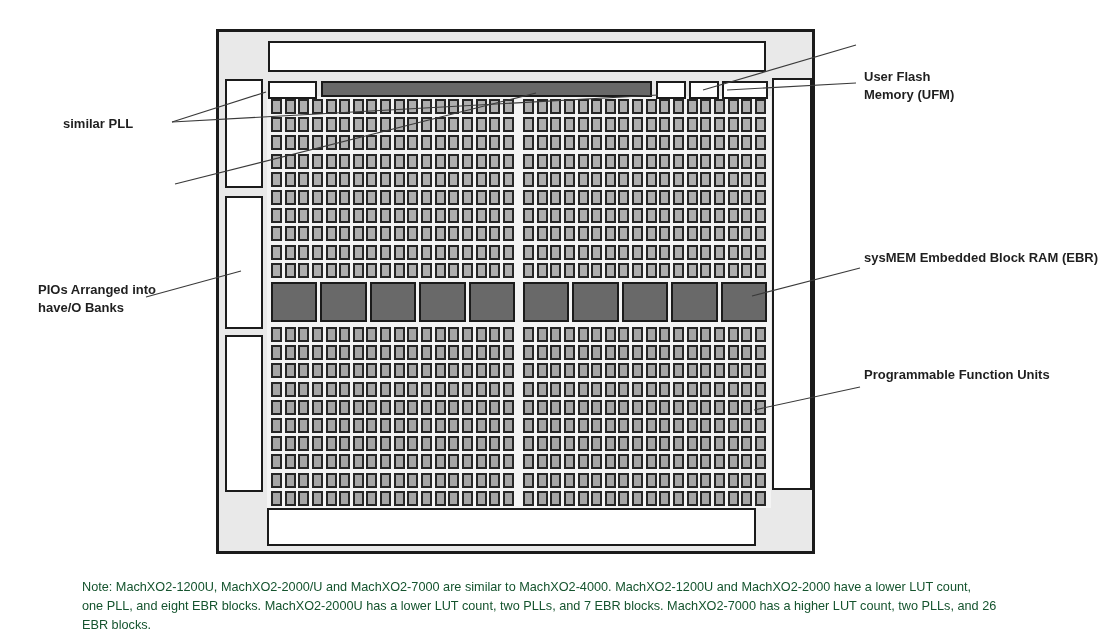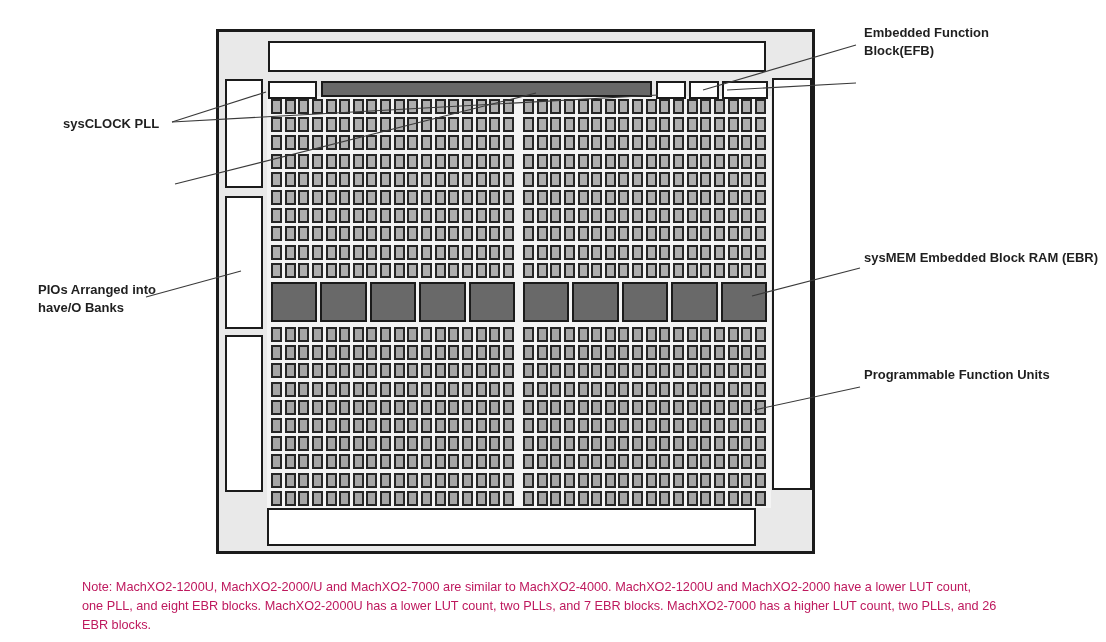--- a/index.html
+++ b/index.html
@@ -19,21 +19,21 @@
   .pfu-half { position:absolute; display:grid; column-gap:2.65px; row-gap:3.2px; }
   .pfu-cell { width:11px; height:15px; box-sizing:border-box; border:2px solid #262626; }
   .pfu-top .pfu-cell { background:var(--pfu-fill-top); }
   .pfu-bottom .pfu-cell { background:var(--pfu-fill-bottom); }
   
   .ebr-half { position:absolute; display:grid; column-gap:3px; width:244px; height:40px; top:282px; }
   .ebr-cell { background:var(--dark-fill); border:2px solid var(--line-dark); box-sizing:border-box; }
   
   .lbl { position:absolute; font-weight:bold; font-size:13px; line-height:18px; white-space:nowrap; }
   
-  .note { position:absolute; left:82px; top:578px; font-size:12.7px; line-height:19px; color:#be185d; }
+  .note { position:absolute; left:82px; top:578px; font-size:12.7px; line-height:19px; color:#14532d; }
   svg.leaders { position:absolute; left:0; top:0; width:1106px; height:642px; pointer-events:none; }
 </style>
 </head>
 <body>
 
 <div id="stage" style="--chip-fill: #e9e9e9; --line-dark: #1b1b1b; --dark-fill: #696969; --pfu-fill-top: #aeaeae; --pfu-fill-bottom: #a5a5a5;">
 
   <div class="chip"></div>
 
   <div class="wblock" style="left:268px; top:41px; width:498px; height:31px;"></div>
@@ -803,30 +803,30 @@
       <line x1="172" y1="122" x2="658" y2="95" stroke="#3a3a3a" stroke-width="1.1"></line>
       <line x1="175" y1="184" x2="536" y2="93" stroke="#3a3a3a" stroke-width="1.1"></line>
       <line x1="146" y1="297" x2="241" y2="271" stroke="#3a3a3a" stroke-width="1.1"></line>
       <line x1="856" y1="45" x2="703" y2="90" stroke="#3a3a3a" stroke-width="1.1"></line>
       <line x1="856" y1="83" x2="727" y2="90" stroke="#3a3a3a" stroke-width="1.1"></line>
       <line x1="860" y1="268" x2="752" y2="296" stroke="#3a3a3a" stroke-width="1.1"></line>
       <line x1="860" y1="387" x2="754" y2="410" stroke="#3a3a3a" stroke-width="1.1"></line>
     </svg>
 
   <div class="lbl" style="left:63px; top:115px;">
-    <span>sysCLOCK PLL</span>
+    <span>similar PLL</span>
   </div>
   <div class="lbl" style="left:38px; top:281px;">
     <div>PIOs Arranged into</div>
     <div>have/O Banks</div>
   </div>
 
-  <div class="lbl" style="left:864px; top:24px;">
-    <div>Embedded Function</div>
-    <div>Block(EFB)</div>
+  <div class="lbl" style="left:864px; top:68px;">
+    <div>User Flash</div>
+    <div>Memory (UFM)</div>
   </div>
   <div class="lbl" style="left:864px; top:249px;">
     <span>sysMEM Embedded Block RAM (EBR)</span>
   </div>
   <div class="lbl" style="left:864px; top:366px;">
     <div>Programmable Function Units</div>
   </div>
 
   <div class="note">
     <div>Note: MachXO2-1200U, MachXO2-2000/U and MachXO2-7000 are similar to MachXO2-4000. MachXO2-1200U and MachXO2-2000 have a lower LUT count,</div>

